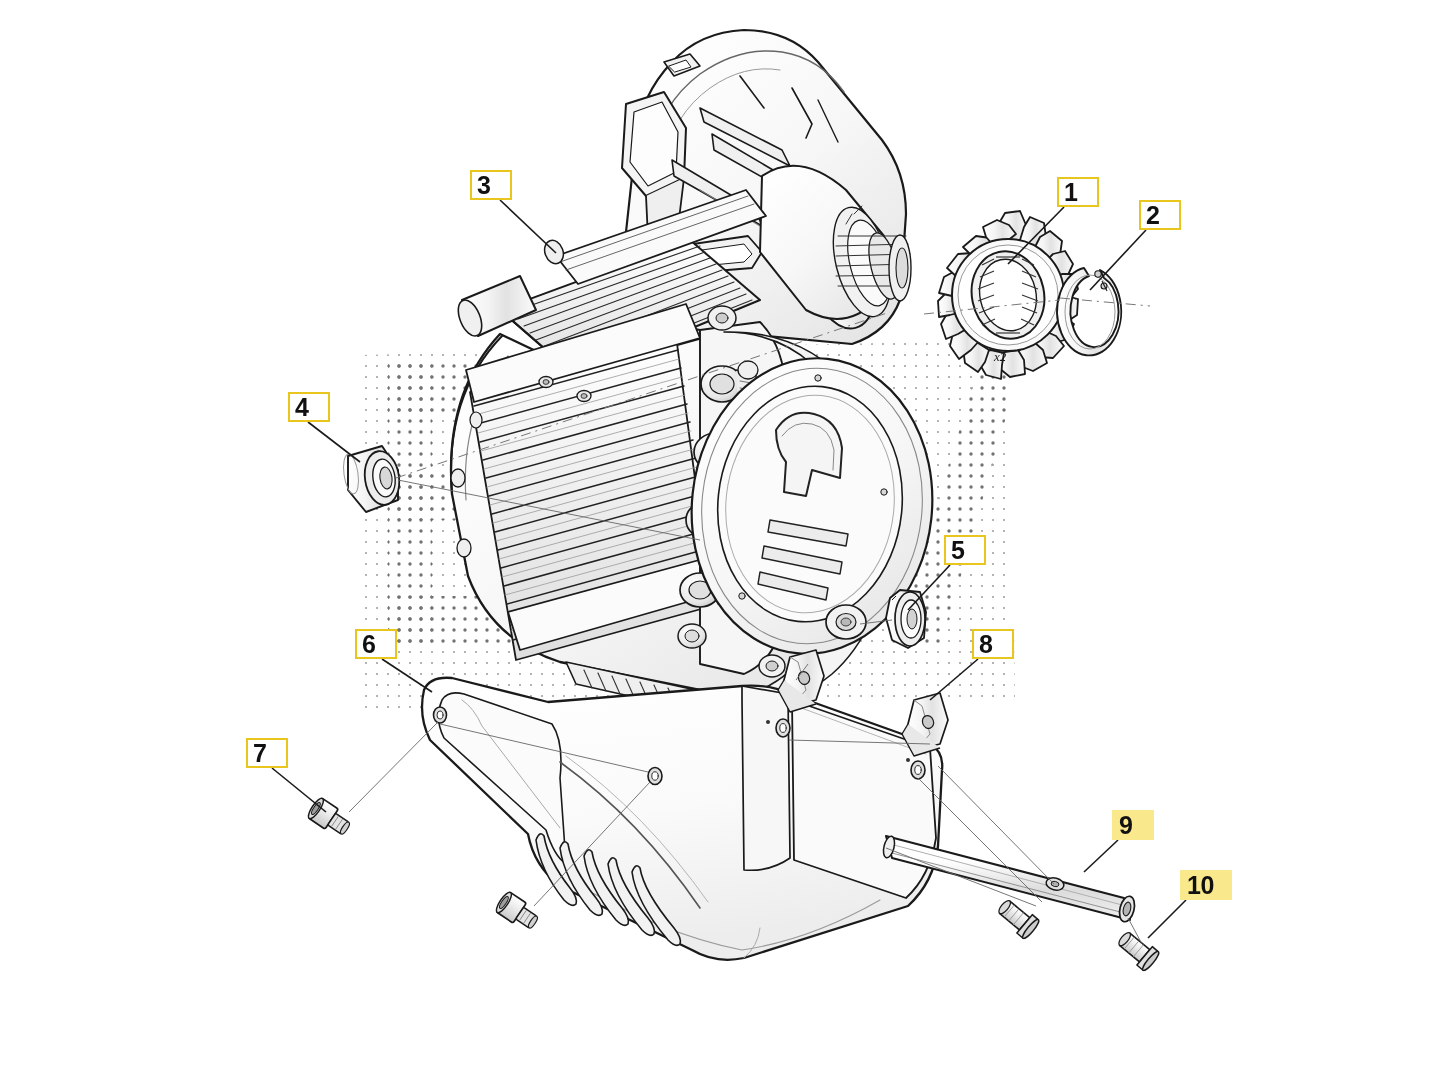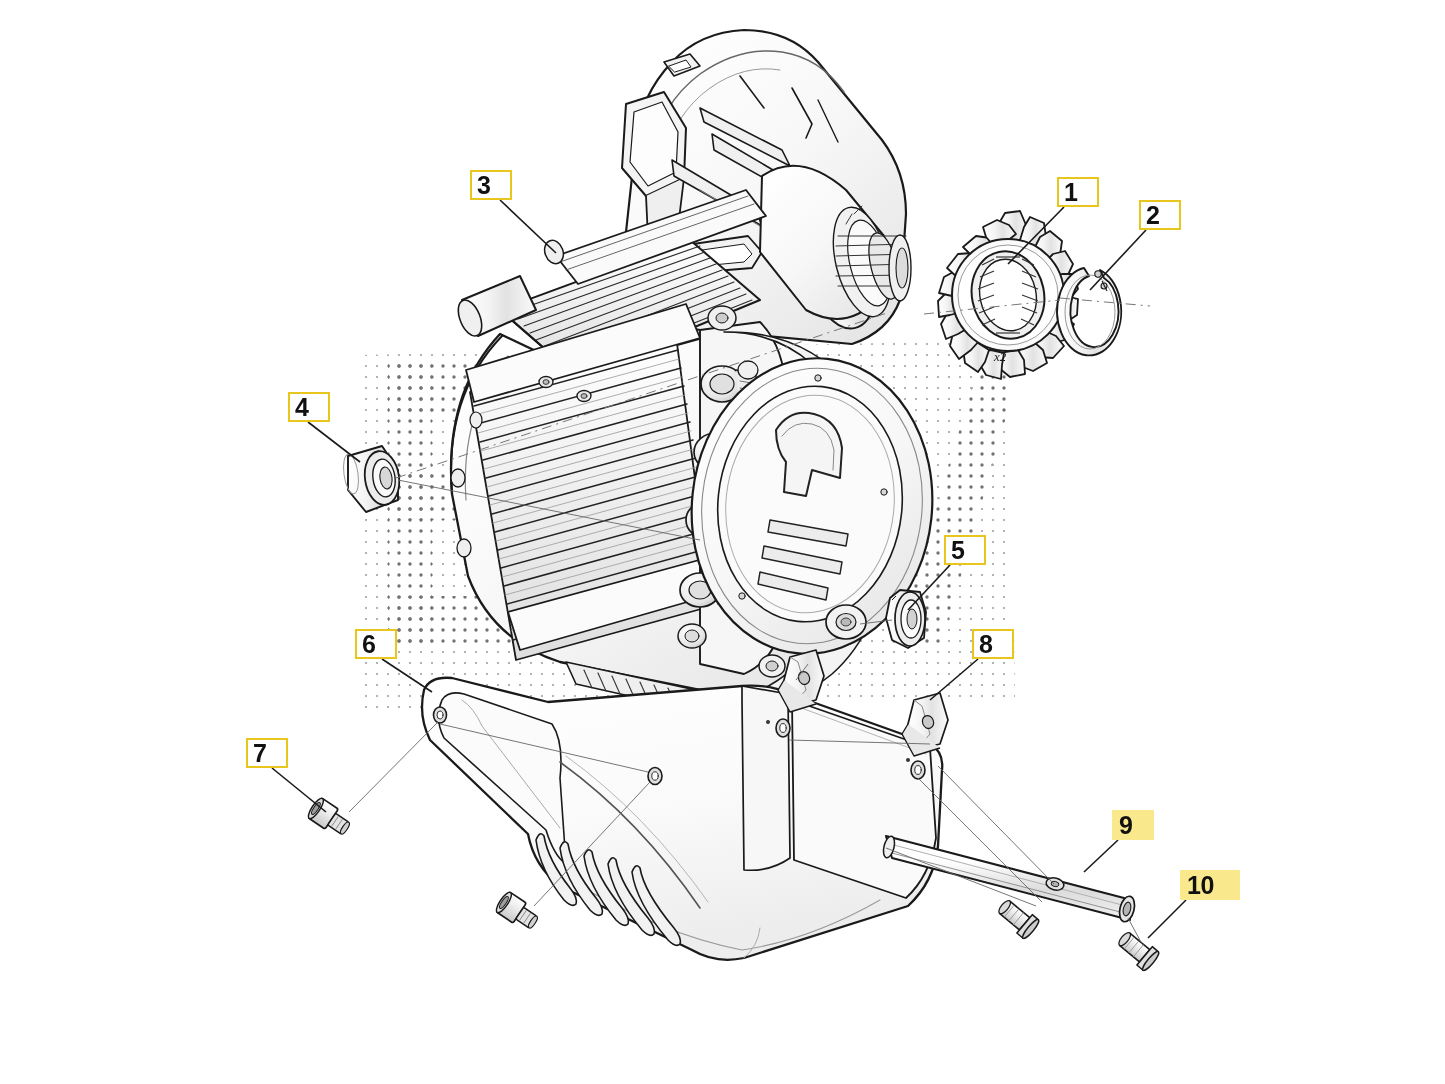--- a/index.html
+++ b/index.html
@@ -39,21 +39,21 @@
     font-size: 25px;
     line-height: 1;
     color: #111111;
     letter-spacing: -0.5px;
   }
   .callout.filled {
     background: #FAE88C;
     border-color: #FAE88C;
   }
   .callout.w1 { width: 42px; }
-  .callout.w2 { width: 60px; }
+  .callout.w2 { width: 52px; }
 </style>
 </head>
 <body>
 
 <div id="sheet">
 
   <svg id="artboard" viewBox="0 0 1445 1084" xmlns="http://www.w3.org/2000/svg">
 
     <defs>
 

